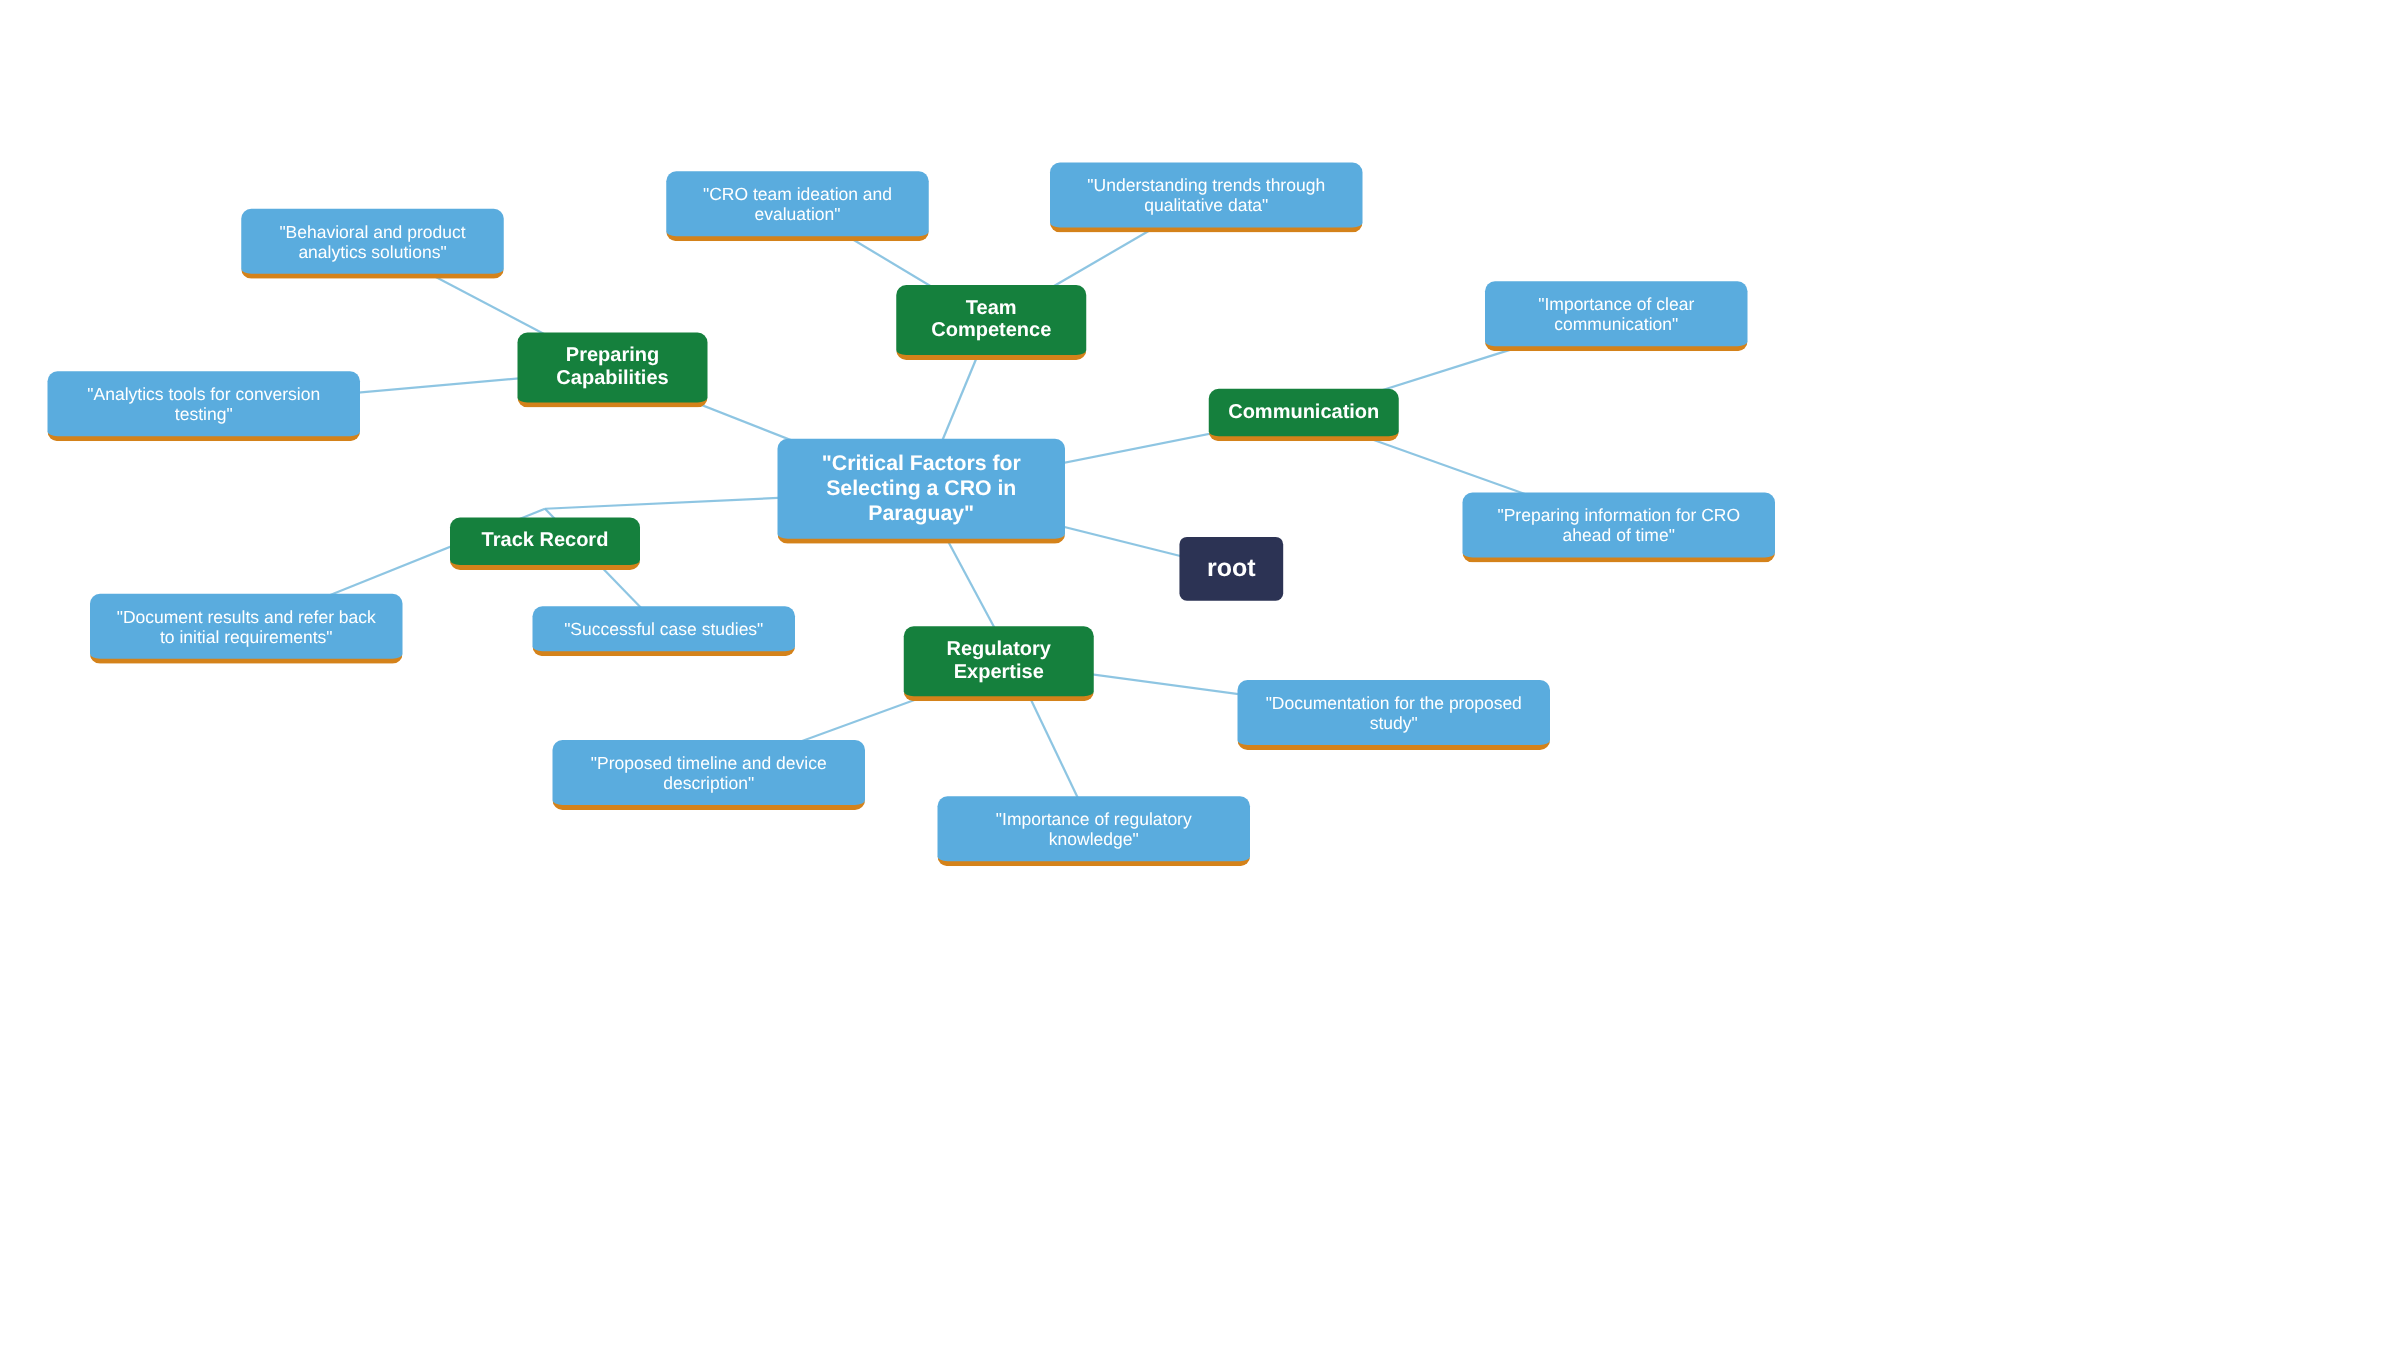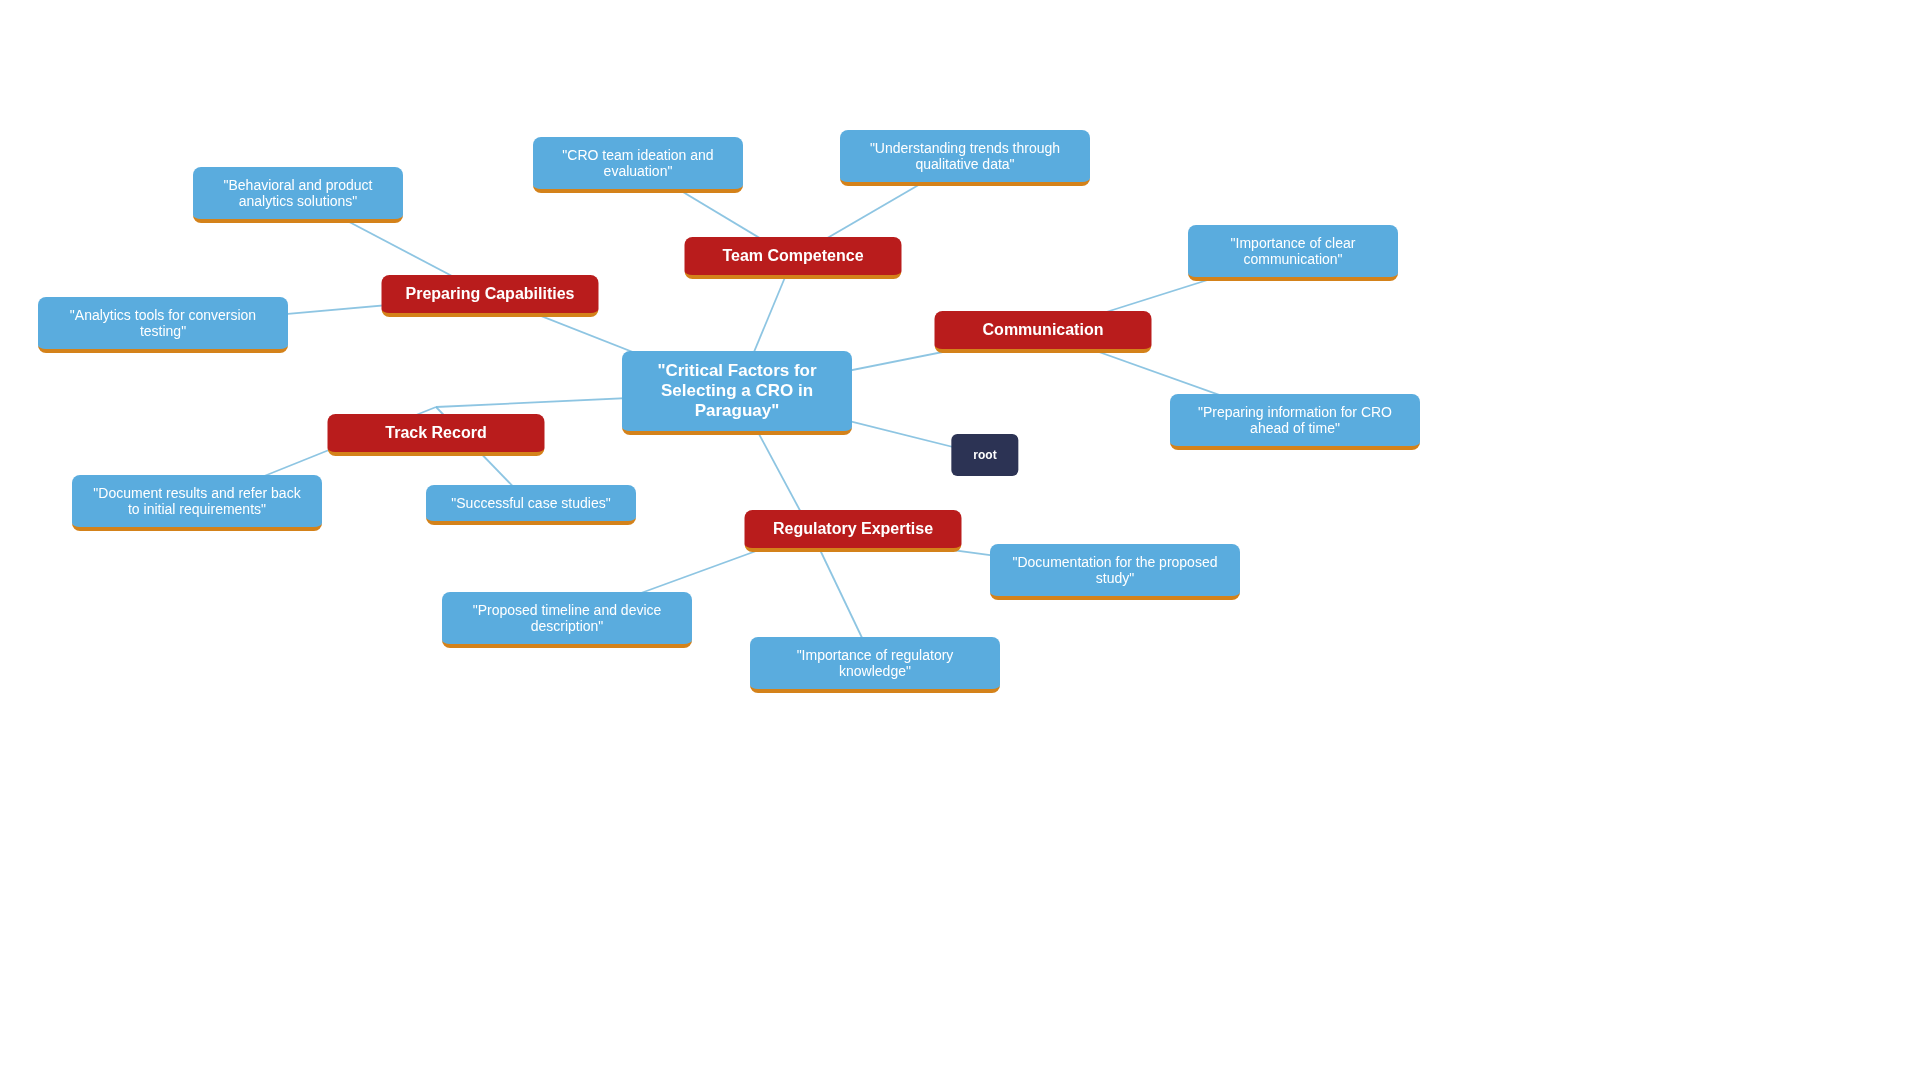--- a/index.html
+++ b/index.html
@@ -32,39 +32,39 @@
       text-align: center;
       font-size: 15px;
       font-weight: 500;
       padding: 10px 14px;
       transform: translate(-50%, -50%);
     }
     .node-root {
       background: #2c3354;
       color: #fff;
       border-radius: 6px;
-      font-size: 12px;
+      font-size: 20px;
       font-weight: 600;
       padding: 14px 22px;
     }
     .node-central {
       background: #5aacde;
       color: #fff;
       border-bottom: 4px solid #d4821a;
       font-size: 17px;
       font-weight: 600;
       width: 230px;
     }
     .node-category {
-      background: #b91c1c;
+      background: #15803d;
       color: #fff;
       border-bottom: 4px solid #d4821a;
       font-size: 16px;
       font-weight: 600;
-      width: 217px;
+      width: 152px;
     }
     .node-leaf {
       background: #5aacde;
       color: #fff;
       border-bottom: 4px solid #d4821a;
       font-size: 14px;
       width: 210px;
     }
     .node-leaf-wide {
       background: #5aacde;
@@ -111,21 +111,21 @@
   </div>
 
   <div class="node node-category" id="node-technical_capabilities" style="left: 490px; top: 296px;">
     <span>Preparing Capabilities</span>
   </div>
 
   <div class="node node-category" id="node-track_record" style="left: 436px; top: 407px; margin-top: 28px;">
     <span>Track Record</span>
   </div>
 
-  <div class="node node-category" id="node-regulatory_expertise" style="left: 853px; top: 531px;">
+  <div class="node node-category" id="node-regulatory_expertise" style="left: 799px; top: 531px;">
     <span>Regulatory Expertise</span>
   </div>
 
   <div class="node node-category" id="node-communication" style="left: 1043px; top: 332px;">
     <span>Communication</span>
   </div>
 
   <div class="node node-leaf" id="node-cro_team" style="left: 638px; top: 165px;">
     <span>"CRO team ideation and evaluation"</span>
   </div>

